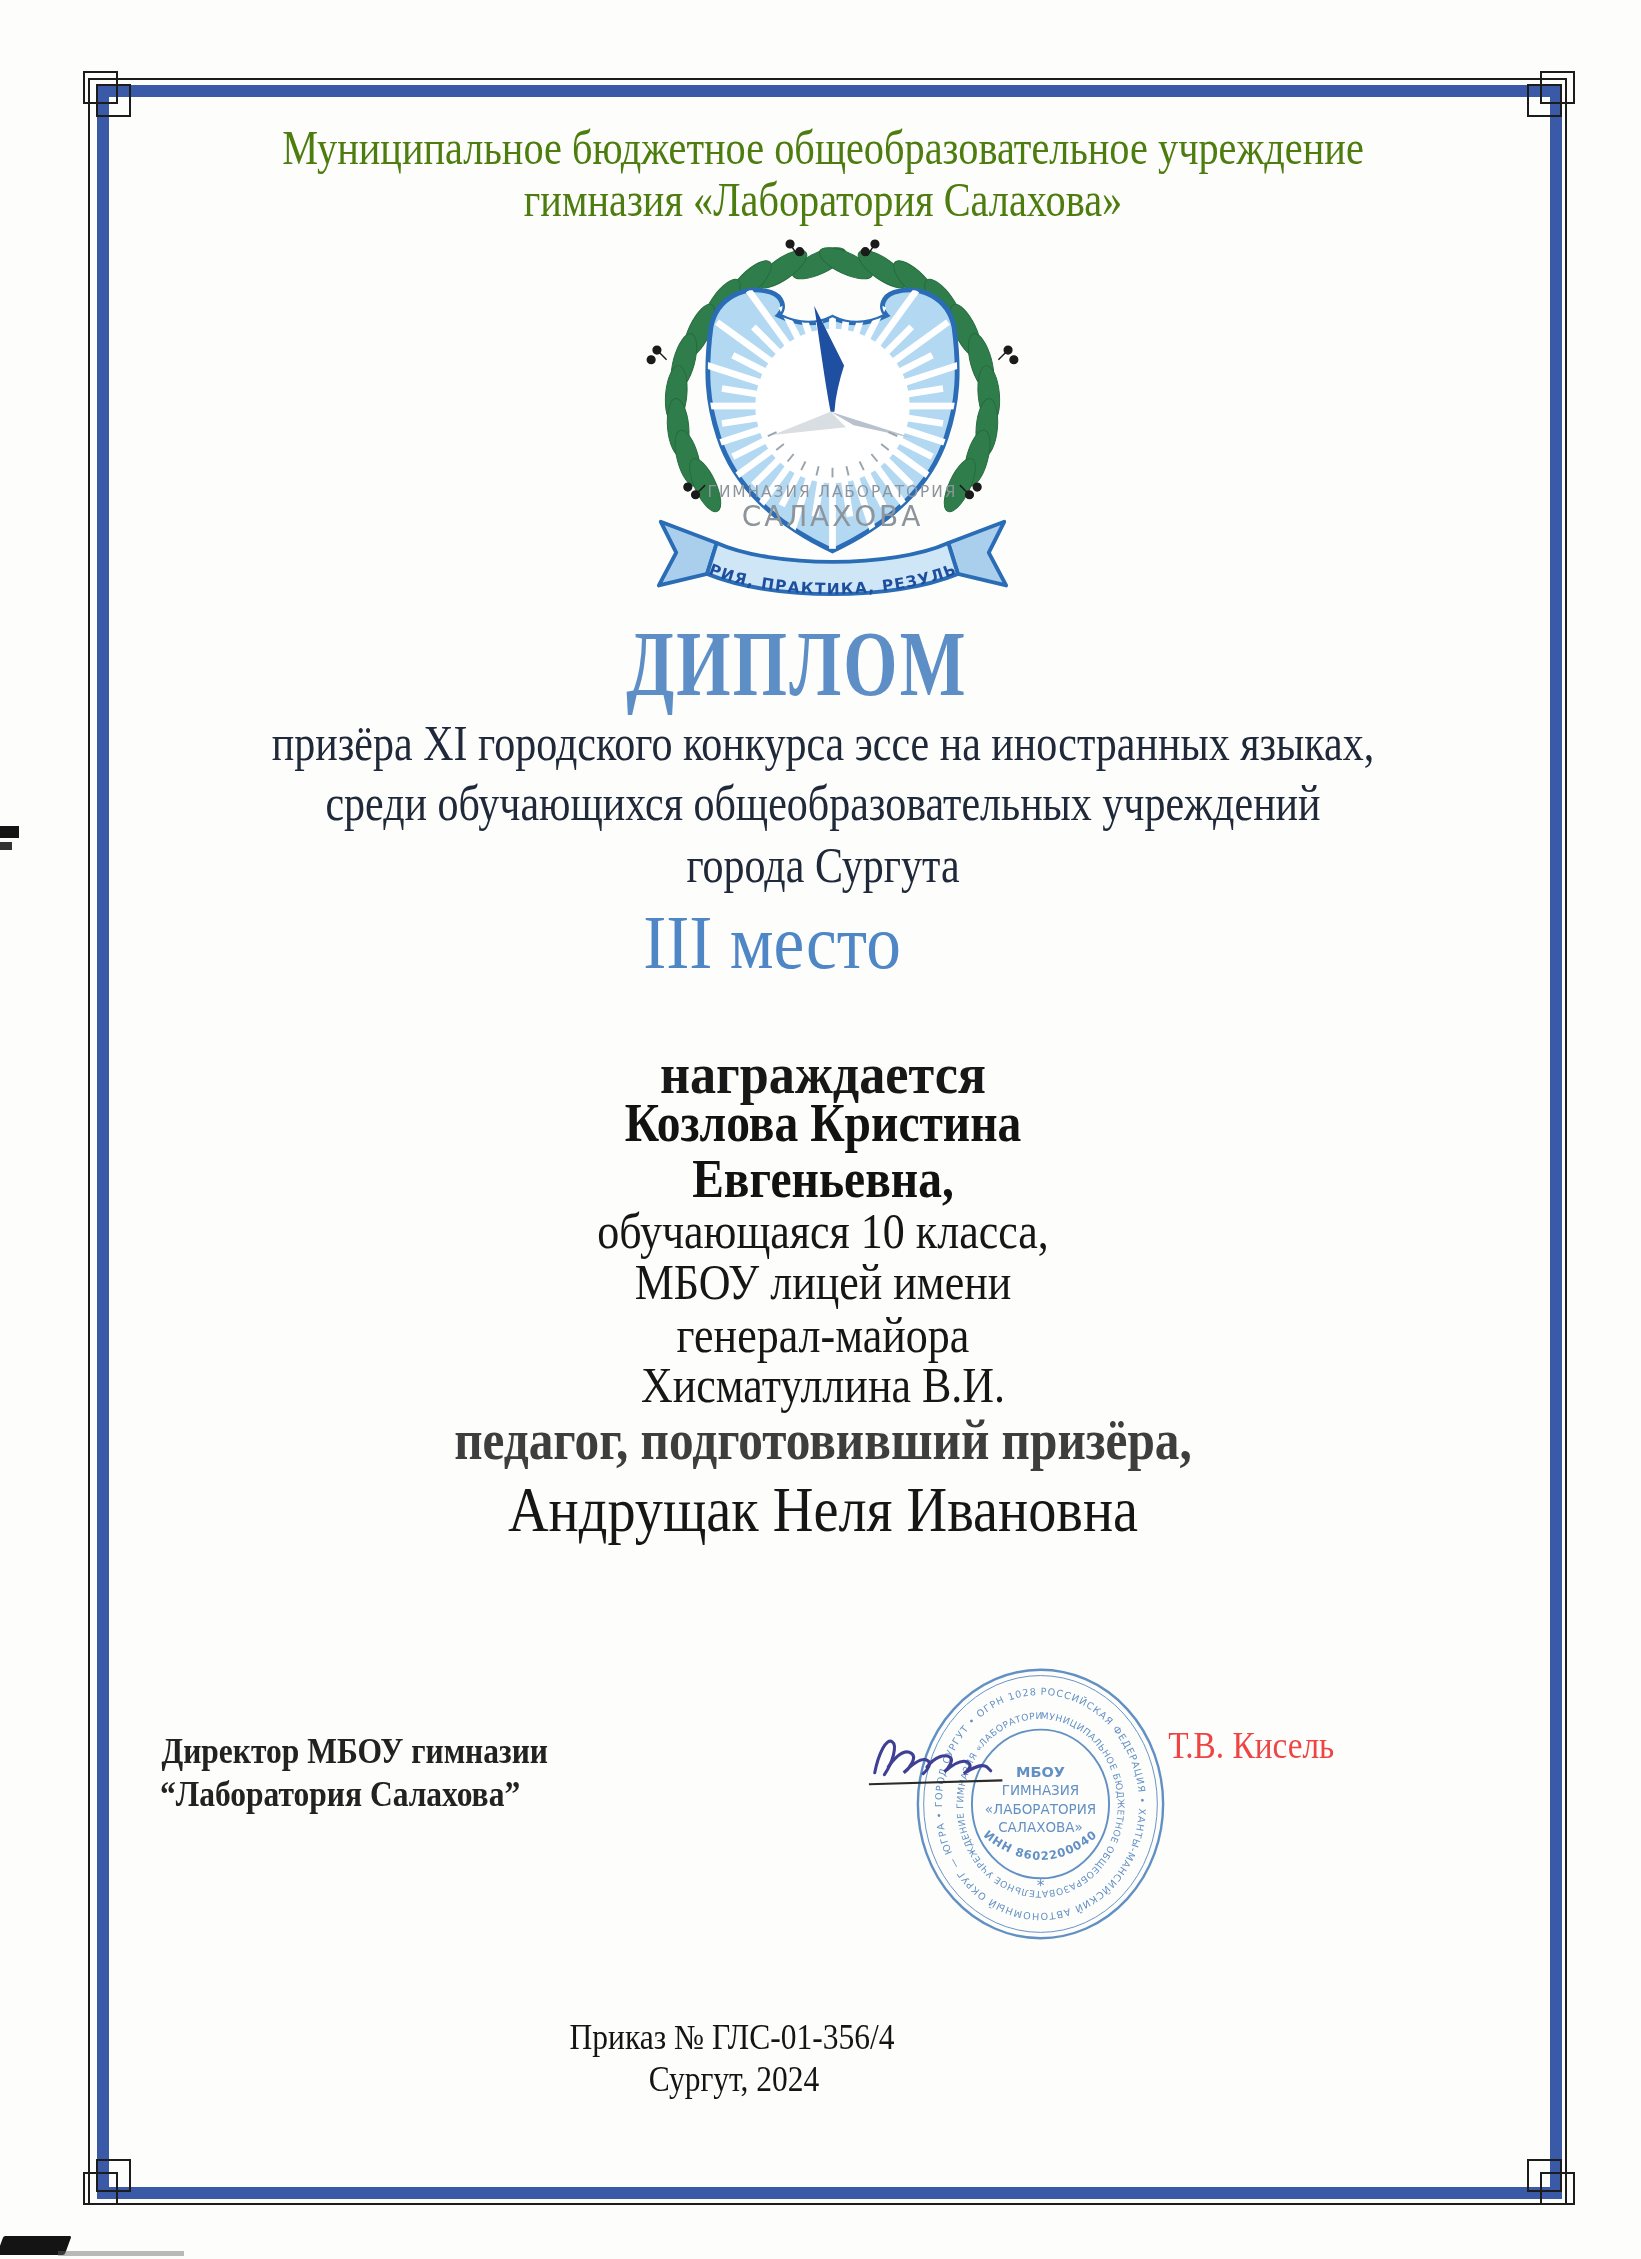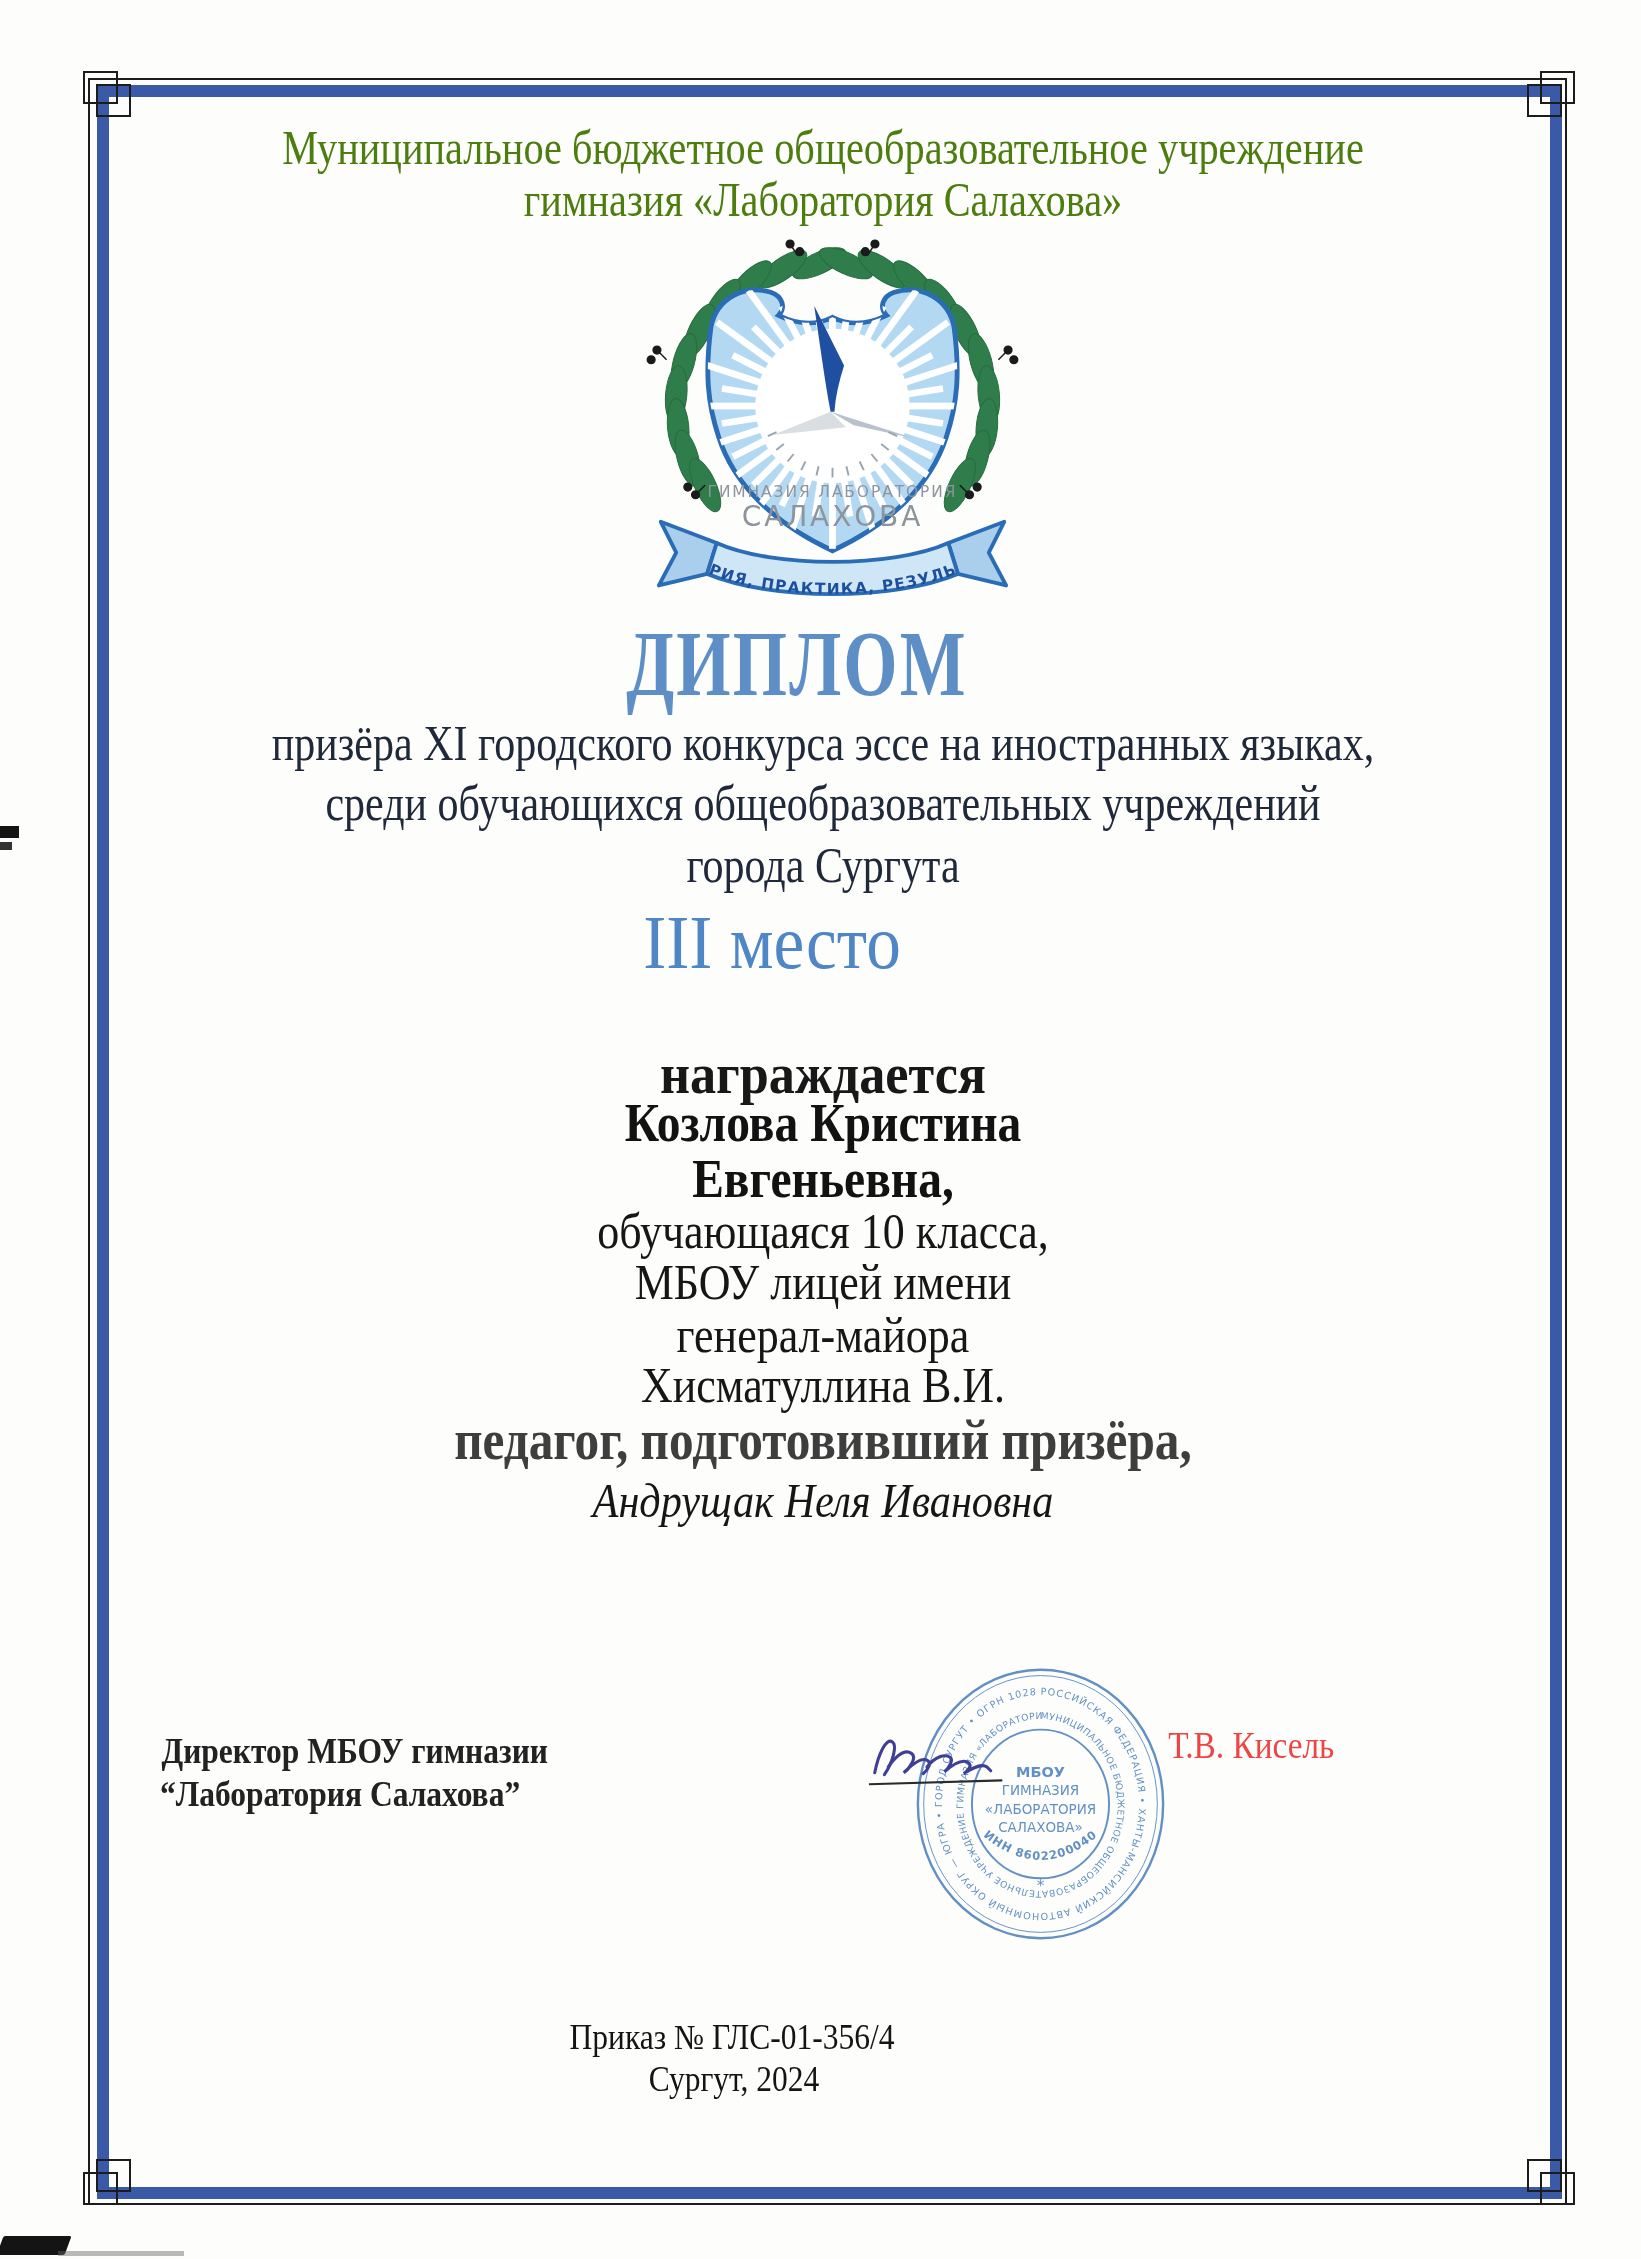--- a/index.html
+++ b/index.html
@@ -37,21 +37,21 @@
   .cond90{display:inline-block;transform:scaleX(0.90);transform-origin:50% 50%;}
   .cond75{display:inline-block;transform:scaleX(0.75);transform-origin:50% 50%;}
   .org{font-size:48px;color:#4d7c0f;}
   .title{font-size:93px;font-weight:bold;color:#5d8fc6;letter-spacing:2.9px;}
   .bodytxt{font-size:50px;color:#20293a;}
   .place{font-size:77px;color:#4f86c6;}
   .awarded{font-size:58px;font-weight:bold;color:#181818;margin-top:36px;}
   .name-b{font-size:54px;font-weight:bold;color:#121212;}
   .name-r{font-size:50px;color:#161616;}
   .teacher-lab{font-size:56px;font-weight:bold;color:#3e3e3e;}
-  .teacher-nm{font-size:48px;color:#161616;font-style:italic;}
+  .teacher-nm{font-size:64px;color:#161616;}
   .director{position:absolute;left:140px;font-size:35px;font-weight:bold;color:#222;white-space:nowrap;}
   .kisel{position:absolute;left:1159px;top:1724px;font-size:37px;color:#ef4444;white-space:nowrap;}
   .order{font-size:35px;color:#141414;}
   
   .art{position:absolute;background:#141414;}
 </style>
 </head>
 <body>
 
 <div class="page">

